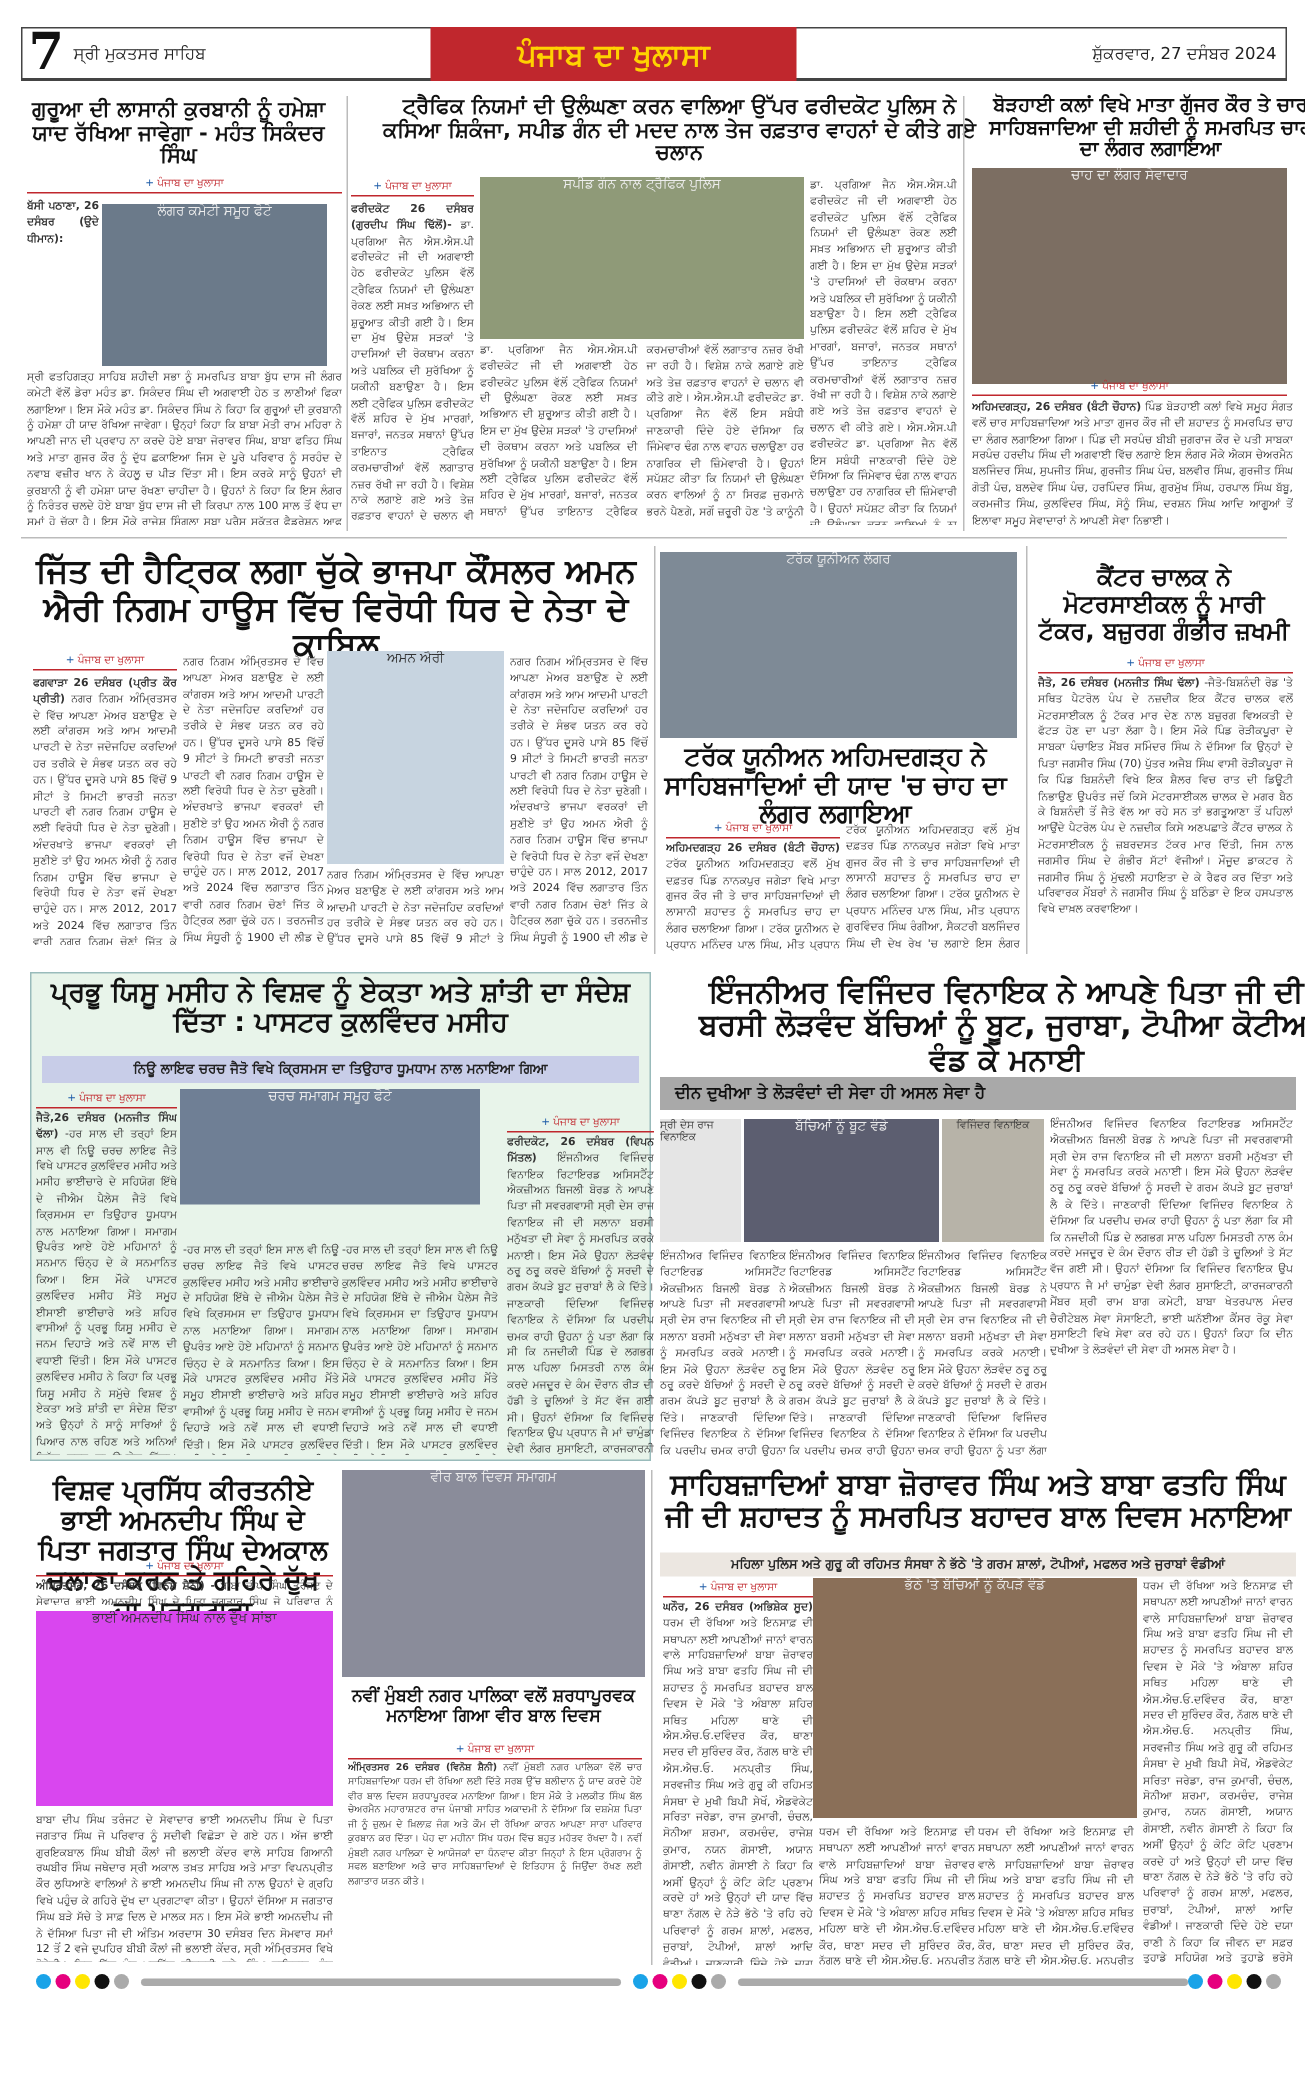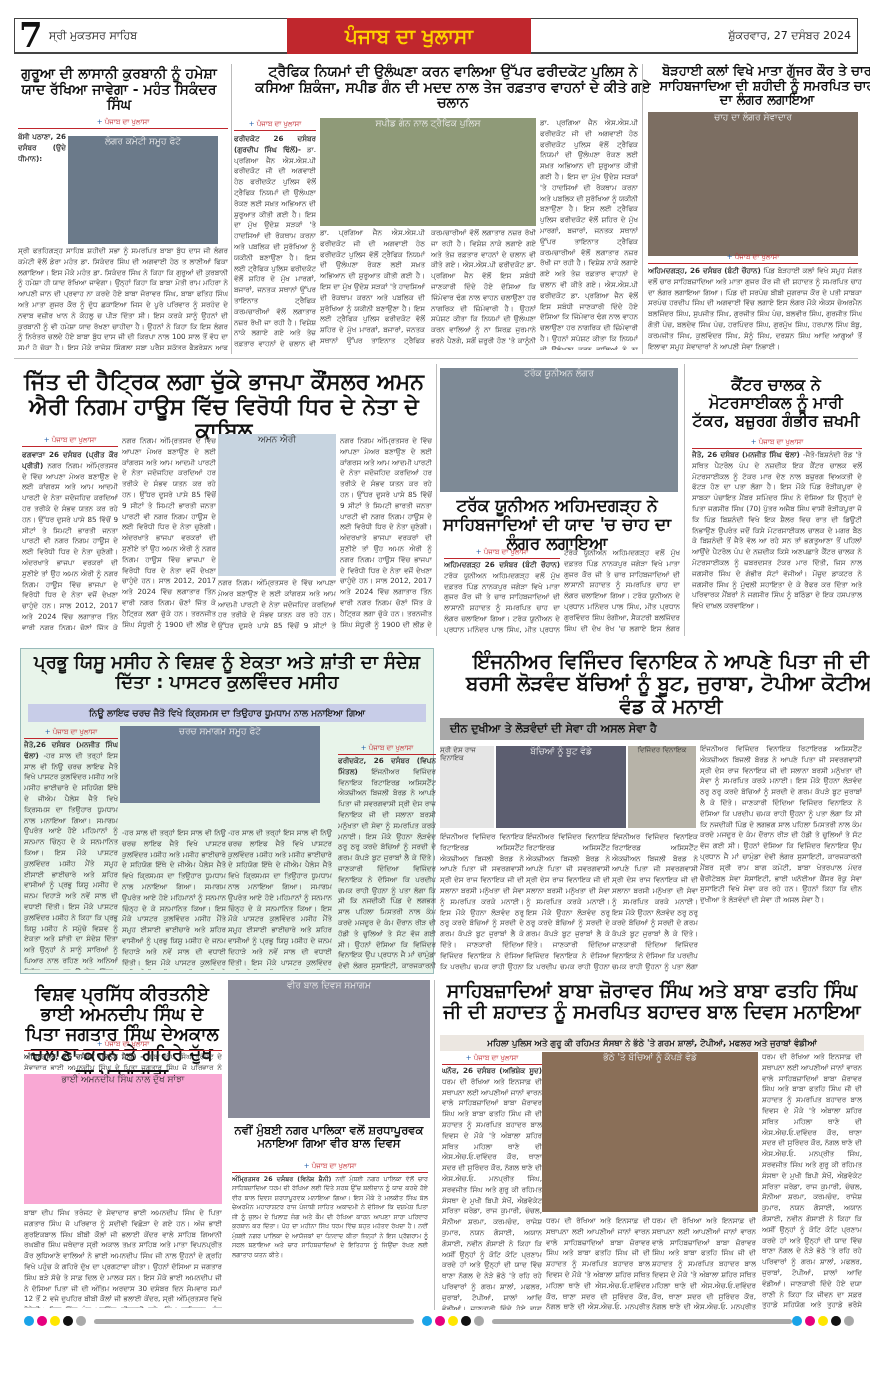--- a/index.html
+++ b/index.html
@@ -132,21 +132,21 @@
 <div class="abs body-text" style="left:440px;top:832px;width:84px;height:140px">ਇੰਜਨੀਅਰ ਵਿਜਿੰਦਰ ਵਿਨਾਇਕ ਰਿਟਾਇਰਡ ਅਸਿਸਟੈਂਟ ਐਕਜ਼ੀਅਨ ਬਿਜਲੀ ਬੋਰਡ ਨੇ ਆਪਣੇ ਪਿਤਾ ਜੀ ਸਵਰਗਵਾਸੀ ਸ੍ਰੀ ਦੇਸ ਰਾਜ ਵਿਨਾਇਕ ਜੀ ਦੀ ਸਲਾਨਾ ਬਰਸੀ ਮਨੁੱਖਤਾ ਦੀ ਸੇਵਾ ਨੂੰ ਸਮਰਪਿਤ ਕਰਕੇ ਮਨਾਈ। ਇਸ ਮੌਕੇ ਉਹਨਾ ਲੋੜਵੰਦ ਠਰੂ ਠਰੂ ਕਰਦੇ ਬੱਚਿਆਂ ਨੂੰ ਸਰਦੀ ਦੇ ਗਰਮ ਕੱਪੜੇ ਬੂਟ ਜੁਰਾਬਾਂ ਲੈ ਕੇ ਦਿੱਤੇ। ਜਾਣਕਾਰੀ ਦਿੰਦਿਆ ਵਿਜਿੰਦਰ ਵਿਨਾਇਕ ਨੇ ਦੱਸਿਆ ਕਿ ਪਰਦੀਪ ਚਮਕ ਰਾਹੀ ਉਹਨਾ ਨੂੰ ਪਤਾ ਲੱਗਾ ਕਿ ਸੀ ਕਿ ਨਜਦੀਕੀ ਪਿੰਡ ਦੇ ਲਗਭਗ ਸਾਲ ਪਹਿਲਾ ਮਿਸਤਰੀ ਨਾਲ ਕੰਮ ਕਰਦੇ ਮਜਦੂਰ ਦੇ ਕੰਮ ਦੌਰਾਨ ਰੀੜ ਦੀ ਹੱਡੀ ਤੇ ਚੂਲਿਆਂ ਤੇ ਸੱਟ ਵੱਜ ਗਈ ਸੀ। ਉਹਨਾਂ ਦੱਸਿਆ ਕਿ ਵਿਜਿੰਦਰ ਵਿਨਾਇਕ ਉਪ ਪ੍ਰਧਾਨ ਜੈ ਮਾਂ ਚਾਮੁੰਡਾ ਦੇਵੀ ਲੰਗਰ ਸੁਸਾਇਟੀ, ਕਾਰਜਕਾਰਨੀ ਮੈਂਬਰ ਸ਼੍ਰੀ ਰਾਮ ਬਾਗ ਕਮੇਟੀ, ਬਾਬਾ ਖੇਤਰਪਾਲ ਮੰਦਰ ਚੈਰੀਟੇਬਲ ਸੇਵਾ ਸੋਸਾਇਟੀ, ਭਾਈ ਘਨੱਈਆ ਕੈਂਸਰ ਰੋਕੂ ਸੇਵਾ ਸੁਸਾਇਟੀ ਵਿਖੇ ਸੇਵਾ ਕਰ ਰਹੇ ਹਨ। ਉਹਨਾਂ ਕਿਹਾ ਕਿ ਦੀਨ ਦੁਖੀਆ ਤੇ ਲੋੜਵੰਦਾਂ ਦੀ ਸੇਵਾ ਹੀ ਅਸਲ ਸੇਵਾ ਹੈ।</div>
 <div class="abs body-text" style="left:526px;top:832px;width:84px;height:140px">ਇੰਜਨੀਅਰ ਵਿਜਿੰਦਰ ਵਿਨਾਇਕ ਰਿਟਾਇਰਡ ਅਸਿਸਟੈਂਟ ਐਕਜ਼ੀਅਨ ਬਿਜਲੀ ਬੋਰਡ ਨੇ ਆਪਣੇ ਪਿਤਾ ਜੀ ਸਵਰਗਵਾਸੀ ਸ੍ਰੀ ਦੇਸ ਰਾਜ ਵਿਨਾਇਕ ਜੀ ਦੀ ਸਲਾਨਾ ਬਰਸੀ ਮਨੁੱਖਤਾ ਦੀ ਸੇਵਾ ਨੂੰ ਸਮਰਪਿਤ ਕਰਕੇ ਮਨਾਈ। ਇਸ ਮੌਕੇ ਉਹਨਾ ਲੋੜਵੰਦ ਠਰੂ ਠਰੂ ਕਰਦੇ ਬੱਚਿਆਂ ਨੂੰ ਸਰਦੀ ਦੇ ਗਰਮ ਕੱਪੜੇ ਬੂਟ ਜੁਰਾਬਾਂ ਲੈ ਕੇ ਦਿੱਤੇ। ਜਾਣਕਾਰੀ ਦਿੰਦਿਆ ਵਿਜਿੰਦਰ ਵਿਨਾਇਕ ਨੇ ਦੱਸਿਆ ਕਿ ਪਰਦੀਪ ਚਮਕ ਰਾਹੀ ਉਹਨਾ ਨੂੰ ਪਤਾ ਲੱਗਾ ਕਿ ਸੀ ਕਿ ਨਜਦੀਕੀ ਪਿੰਡ ਦੇ ਲਗਭਗ ਸਾਲ ਪਹਿਲਾ ਮਿਸਤਰੀ ਨਾਲ ਕੰਮ ਕਰਦੇ ਮਜਦੂਰ ਦੇ ਕੰਮ ਦੌਰਾਨ ਰੀੜ ਦੀ ਹੱਡੀ ਤੇ ਚੂਲਿਆਂ ਤੇ ਸੱਟ ਵੱਜ ਗਈ ਸੀ। ਉਹਨਾਂ ਦੱਸਿਆ ਕਿ ਵਿਜਿੰਦਰ ਵਿਨਾਇਕ ਉਪ ਪ੍ਰਧਾਨ ਜੈ ਮਾਂ ਚਾਮੁੰਡਾ ਦੇਵੀ ਲੰਗਰ ਸੁਸਾਇਟੀ, ਕਾਰਜਕਾਰਨੀ ਮੈਂਬਰ ਸ਼੍ਰੀ ਰਾਮ ਬਾਗ ਕਮੇਟੀ, ਬਾਬਾ ਖੇਤਰਪਾਲ ਮੰਦਰ ਚੈਰੀਟੇਬਲ ਸੇਵਾ ਸੋਸਾਇਟੀ, ਭਾਈ ਘਨੱਈਆ ਕੈਂਸਰ ਰੋਕੂ ਸੇਵਾ ਸੁਸਾਇਟੀ ਵਿਖੇ ਸੇਵਾ ਕਰ ਰਹੇ ਹਨ। ਉਹਨਾਂ ਕਿਹਾ ਕਿ ਦੀਨ ਦੁਖੀਆ ਤੇ ਲੋੜਵੰਦਾਂ ਦੀ ਸੇਵਾ ਹੀ ਅਸਲ ਸੇਵਾ ਹੈ।</div>
 <div class="abs body-text" style="left:612px;top:832px;width:86px;height:140px">ਇੰਜਨੀਅਰ ਵਿਜਿੰਦਰ ਵਿਨਾਇਕ ਰਿਟਾਇਰਡ ਅਸਿਸਟੈਂਟ ਐਕਜ਼ੀਅਨ ਬਿਜਲੀ ਬੋਰਡ ਨੇ ਆਪਣੇ ਪਿਤਾ ਜੀ ਸਵਰਗਵਾਸੀ ਸ੍ਰੀ ਦੇਸ ਰਾਜ ਵਿਨਾਇਕ ਜੀ ਦੀ ਸਲਾਨਾ ਬਰਸੀ ਮਨੁੱਖਤਾ ਦੀ ਸੇਵਾ ਨੂੰ ਸਮਰਪਿਤ ਕਰਕੇ ਮਨਾਈ। ਇਸ ਮੌਕੇ ਉਹਨਾ ਲੋੜਵੰਦ ਠਰੂ ਠਰੂ ਕਰਦੇ ਬੱਚਿਆਂ ਨੂੰ ਸਰਦੀ ਦੇ ਗਰਮ ਕੱਪੜੇ ਬੂਟ ਜੁਰਾਬਾਂ ਲੈ ਕੇ ਦਿੱਤੇ। ਜਾਣਕਾਰੀ ਦਿੰਦਿਆ ਵਿਜਿੰਦਰ ਵਿਨਾਇਕ ਨੇ ਦੱਸਿਆ ਕਿ ਪਰਦੀਪ ਚਮਕ ਰਾਹੀ ਉਹਨਾ ਨੂੰ ਪਤਾ ਲੱਗਾ ਕਿ ਸੀ ਕਿ ਨਜਦੀਕੀ ਪਿੰਡ ਦੇ ਲਗਭਗ ਸਾਲ ਪਹਿਲਾ ਮਿਸਤਰੀ ਨਾਲ ਕੰਮ ਕਰਦੇ ਮਜਦੂਰ ਦੇ ਕੰਮ ਦੌਰਾਨ ਰੀੜ ਦੀ ਹੱਡੀ ਤੇ ਚੂਲਿਆਂ ਤੇ ਸੱਟ ਵੱਜ ਗਈ ਸੀ। ਉਹਨਾਂ ਦੱਸਿਆ ਕਿ ਵਿਜਿੰਦਰ ਵਿਨਾਇਕ ਉਪ ਪ੍ਰਧਾਨ ਜੈ ਮਾਂ ਚਾਮੁੰਡਾ ਦੇਵੀ ਲੰਗਰ ਸੁਸਾਇਟੀ, ਕਾਰਜਕਾਰਨੀ ਮੈਂਬਰ ਸ਼੍ਰੀ ਰਾਮ ਬਾਗ ਕਮੇਟੀ, ਬਾਬਾ ਖੇਤਰਪਾਲ ਮੰਦਰ ਚੈਰੀਟੇਬਲ ਸੇਵਾ ਸੋਸਾਇਟੀ, ਭਾਈ ਘਨੱਈਆ ਕੈਂਸਰ ਰੋਕੂ ਸੇਵਾ ਸੁਸਾਇਟੀ ਵਿਖੇ ਸੇਵਾ ਕਰ ਰਹੇ ਹਨ। ਉਹਨਾਂ ਕਿਹਾ ਕਿ ਦੀਨ ਦੁਖੀਆ ਤੇ ਲੋੜਵੰਦਾਂ ਦੀ ਸੇਵਾ ਹੀ ਅਸਲ ਸੇਵਾ ਹੈ।</div>
 <div class="abs body-text" style="left:700px;top:744px;width:162px;height:228px">ਇੰਜਨੀਅਰ ਵਿਜਿੰਦਰ ਵਿਨਾਇਕ ਰਿਟਾਇਰਡ ਅਸਿਸਟੈਂਟ ਐਕਜ਼ੀਅਨ ਬਿਜਲੀ ਬੋਰਡ ਨੇ ਆਪਣੇ ਪਿਤਾ ਜੀ ਸਵਰਗਵਾਸੀ ਸ੍ਰੀ ਦੇਸ ਰਾਜ ਵਿਨਾਇਕ ਜੀ ਦੀ ਸਲਾਨਾ ਬਰਸੀ ਮਨੁੱਖਤਾ ਦੀ ਸੇਵਾ ਨੂੰ ਸਮਰਪਿਤ ਕਰਕੇ ਮਨਾਈ। ਇਸ ਮੌਕੇ ਉਹਨਾ ਲੋੜਵੰਦ ਠਰੂ ਠਰੂ ਕਰਦੇ ਬੱਚਿਆਂ ਨੂੰ ਸਰਦੀ ਦੇ ਗਰਮ ਕੱਪੜੇ ਬੂਟ ਜੁਰਾਬਾਂ ਲੈ ਕੇ ਦਿੱਤੇ। ਜਾਣਕਾਰੀ ਦਿੰਦਿਆ ਵਿਜਿੰਦਰ ਵਿਨਾਇਕ ਨੇ ਦੱਸਿਆ ਕਿ ਪਰਦੀਪ ਚਮਕ ਰਾਹੀ ਉਹਨਾ ਨੂੰ ਪਤਾ ਲੱਗਾ ਕਿ ਸੀ ਕਿ ਨਜਦੀਕੀ ਪਿੰਡ ਦੇ ਲਗਭਗ ਸਾਲ ਪਹਿਲਾ ਮਿਸਤਰੀ ਨਾਲ ਕੰਮ ਕਰਦੇ ਮਜਦੂਰ ਦੇ ਕੰਮ ਦੌਰਾਨ ਰੀੜ ਦੀ ਹੱਡੀ ਤੇ ਚੂਲਿਆਂ ਤੇ ਸੱਟ ਵੱਜ ਗਈ ਸੀ। ਉਹਨਾਂ ਦੱਸਿਆ ਕਿ ਵਿਜਿੰਦਰ ਵਿਨਾਇਕ ਉਪ ਪ੍ਰਧਾਨ ਜੈ ਮਾਂ ਚਾਮੁੰਡਾ ਦੇਵੀ ਲੰਗਰ ਸੁਸਾਇਟੀ, ਕਾਰਜਕਾਰਨੀ ਮੈਂਬਰ ਸ਼੍ਰੀ ਰਾਮ ਬਾਗ ਕਮੇਟੀ, ਬਾਬਾ ਖੇਤਰਪਾਲ ਮੰਦਰ ਚੈਰੀਟੇਬਲ ਸੇਵਾ ਸੋਸਾਇਟੀ, ਭਾਈ ਘਨੱਈਆ ਕੈਂਸਰ ਰੋਕੂ ਸੇਵਾ ਸੁਸਾਇਟੀ ਵਿਖੇ ਸੇਵਾ ਕਰ ਰਹੇ ਹਨ। ਉਹਨਾਂ ਕਿਹਾ ਕਿ ਦੀਨ ਦੁਖੀਆ ਤੇ ਲੋੜਵੰਦਾਂ ਦੀ ਸੇਵਾ ਹੀ ਅਸਲ ਸੇਵਾ ਹੈ।</div>
 
 <div class="abs hl" style="left:24px;top:984px;width:196px;font-size:18px">ਵਿਸ਼ਵ ਪ੍ਰਸਿੱਧ ਕੀਰਤਨੀਏ ਭਾਈ ਅਮਨਦੀਪ ਸਿੰਘ ਦੇ ਪਿਤਾ ਜਗਤਾਰ ਸਿੰਘ ਦੇਅਕਾਲ ਚਲਾਣਾ ਕਰਨ ਤੇ ਗਹਿਰੇ ਦੁੱਖ ਦਾ ਪ੍ਰਗਟਾਵਾ</div>
 <div class="abs" style="left:24px;top:1040px;width:198px">
     <div class="byline"><span class="plus">+</span> ਪੰਜਾਬ ਦਾ ਖੁਲਾਸਾ</div>
   </div>
 <div class="abs body-text" style="left:24px;top:1052px;width:198px;height:18px"><b>ਅੰਮ੍ਰਿਤਸਰ, 26 ਦਸੰਬਰ (ਵਿਨੋਸ਼ ਸ਼ੈਨੀ) -</b> <span>ਬਾਬਾ ਦੀਪ ਸਿੰਘ ਤਰੰਜਟ ਦੇ ਸੇਵਾਦਾਰ ਭਾਈ ਅਮਨਦੀਪ ਸਿੰਘ ਦੇ ਪਿਤਾ ਜਗਤਾਰ ਸਿੰਘ ਜੋ ਪਰਿਵਾਰ ਨੂੰ ਸਦੀਵੀ ਵਿਛੋੜਾ ਦੇ ਗਏ ਹਨ। ਅੱਜ ਭਾਈ ਗੁਰਇਕਬਾਲ ਸਿੰਘ ਬੀਬੀ ਕੌਲਾਂ ਜੀ ਭਲਾਈ ਕੇਂਦਰ ਵਾਲੇ ਸਾਹਿਬ ਗਿਆਨੀ ਰਘਬੀਰ ਸਿੰਘ ਜਥੇਦਾਰ ਸ੍ਰੀ ਅਕਾਲ ਤਖ਼ਤ ਸਾਹਿਬ ਅਤੇ ਮਾਤਾ ਵਿਪਨਪ੍ਰੀਤ ਕੌਰ ਲੁਧਿਆਣੇ ਵਾਲਿਆਂ ਨੇ ਭਾਈ ਅਮਨਦੀਪ ਸਿੰਘ ਜੀ ਨਾਲ ਉਹਨਾਂ ਦੇ ਗ੍ਰਹਿ ਵਿਖੇ ਪਹੁੰਚ ਕੇ ਗਹਿਰੇ ਦੁੱਖ ਦਾ ਪ੍ਰਗਟਾਵਾ ਕੀਤਾ। ਉਹਨਾਂ ਦੱਸਿਆ ਸ ਜਗਤਾਰ ਸਿੰਘ ਬੜੇ ਸੱਚੇ ਤੇ ਸਾਫ਼ ਦਿਲ ਦੇ ਮਾਲਕ ਸਨ। ਇਸ ਮੌਕੇ ਭਾਈ ਅਮਨਦੀਪ ਜੀ ਨੇ ਦੱਸਿਆ ਪਿਤਾ ਜੀ ਦੀ ਅੰਤਿਮ ਅਰਦਾਸ 30 ਦਸੰਬਰ ਦਿਨ ਸੋਮਵਾਰ ਸਮਾਂ 12 ਤੋਂ 2 ਵਜੇ ਦੁਪਹਿਰ ਬੀਬੀ ਕੌਲਾਂ ਜੀ ਭਲਾਈ ਕੇਂਦਰ, ਸ੍ਰੀ ਅੰਮ੍ਰਿਤਸਰ ਵਿਖੇ ਹੋਵੇਗੀ। ਜਿਸ ਵਿੱਚ ਪੰਥ ਪ੍ਰਸਿੱਧ ਕੀਰਤਨੀ ਜਥੇ, ਸਿੰਘ ਸਾਹਿਬਾਨ, ਸੰਤ ਮਹਾਂਪੁਰਸ਼ ਅਤੇ ਦੇਸ਼ਾਂ ਵਿਦੇਸ਼ਾਂ ਤੋਂ ਸੰਗਤਾਂ ਹਾਜ਼ਰੀ ਭਰਨਗੀਆਂ।</span></div>
-<div class="abs photo" style="left:24px;top:1074px;width:198px;height:130px;background:#f9a8d4;color:#333">
+<div class="abs photo" style="left:24px;top:1074px;width:198px;height:130px;background:#d946ef;color:#333">
     <span>ਭਾਈ ਅਮਨਦੀਪ ਸਿੰਘ ਨਾਲ ਦੁੱਖ ਸਾਂਝਾ</span>
   </div>
 <div class="abs body-text" style="left:24px;top:1208px;width:198px;height:100px">ਬਾਬਾ ਦੀਪ ਸਿੰਘ ਤਰੰਜਟ ਦੇ ਸੇਵਾਦਾਰ ਭਾਈ ਅਮਨਦੀਪ ਸਿੰਘ ਦੇ ਪਿਤਾ ਜਗਤਾਰ ਸਿੰਘ ਜੋ ਪਰਿਵਾਰ ਨੂੰ ਸਦੀਵੀ ਵਿਛੋੜਾ ਦੇ ਗਏ ਹਨ। ਅੱਜ ਭਾਈ ਗੁਰਇਕਬਾਲ ਸਿੰਘ ਬੀਬੀ ਕੌਲਾਂ ਜੀ ਭਲਾਈ ਕੇਂਦਰ ਵਾਲੇ ਸਾਹਿਬ ਗਿਆਨੀ ਰਘਬੀਰ ਸਿੰਘ ਜਥੇਦਾਰ ਸ੍ਰੀ ਅਕਾਲ ਤਖ਼ਤ ਸਾਹਿਬ ਅਤੇ ਮਾਤਾ ਵਿਪਨਪ੍ਰੀਤ ਕੌਰ ਲੁਧਿਆਣੇ ਵਾਲਿਆਂ ਨੇ ਭਾਈ ਅਮਨਦੀਪ ਸਿੰਘ ਜੀ ਨਾਲ ਉਹਨਾਂ ਦੇ ਗ੍ਰਹਿ ਵਿਖੇ ਪਹੁੰਚ ਕੇ ਗਹਿਰੇ ਦੁੱਖ ਦਾ ਪ੍ਰਗਟਾਵਾ ਕੀਤਾ। ਉਹਨਾਂ ਦੱਸਿਆ ਸ ਜਗਤਾਰ ਸਿੰਘ ਬੜੇ ਸੱਚੇ ਤੇ ਸਾਫ਼ ਦਿਲ ਦੇ ਮਾਲਕ ਸਨ। ਇਸ ਮੌਕੇ ਭਾਈ ਅਮਨਦੀਪ ਜੀ ਨੇ ਦੱਸਿਆ ਪਿਤਾ ਜੀ ਦੀ ਅੰਤਿਮ ਅਰਦਾਸ 30 ਦਸੰਬਰ ਦਿਨ ਸੋਮਵਾਰ ਸਮਾਂ 12 ਤੋਂ 2 ਵਜੇ ਦੁਪਹਿਰ ਬੀਬੀ ਕੌਲਾਂ ਜੀ ਭਲਾਈ ਕੇਂਦਰ, ਸ੍ਰੀ ਅੰਮ੍ਰਿਤਸਰ ਵਿਖੇ ਹੋਵੇਗੀ। ਜਿਸ ਵਿੱਚ ਪੰਥ ਪ੍ਰਸਿੱਧ ਕੀਰਤਨੀ ਜਥੇ, ਸਿੰਘ ਸਾਹਿਬਾਨ, ਸੰਤ ਮਹਾਂਪੁਰਸ਼ ਅਤੇ ਦੇਸ਼ਾਂ ਵਿਦੇਸ਼ਾਂ ਤੋਂ ਸੰਗਤਾਂ ਹਾਜ਼ਰੀ ਭਰਨਗੀਆਂ।</div>
 
 <div class="abs photo" style="left:228px;top:980px;width:202px;height:138px;background:#8a8c9a">
     <span>ਵੀਰ ਬਾਲ ਦਿਵਸ ਸਮਾਗਮ</span>
   </div>
 <div class="abs hl" style="left:228px;top:1124px;width:202px;font-size:11.5px">ਨਵੀਂ ਮੁੰਬਈ ਨਗਰ ਪਾਲਿਕਾ ਵਲੋਂ ਸ਼ਰਧਾਪੂਰਵਕ ਮਨਾਇਆ ਗਿਆ ਵੀਰ ਬਾਲ ਦਿਵਸ</div>
 <div class="abs" style="left:232px;top:1162px;width:196px">
     <div class="byline"><span class="plus">+</span> ਪੰਜਾਬ ਦਾ ਖੁਲਾਸਾ</div>

